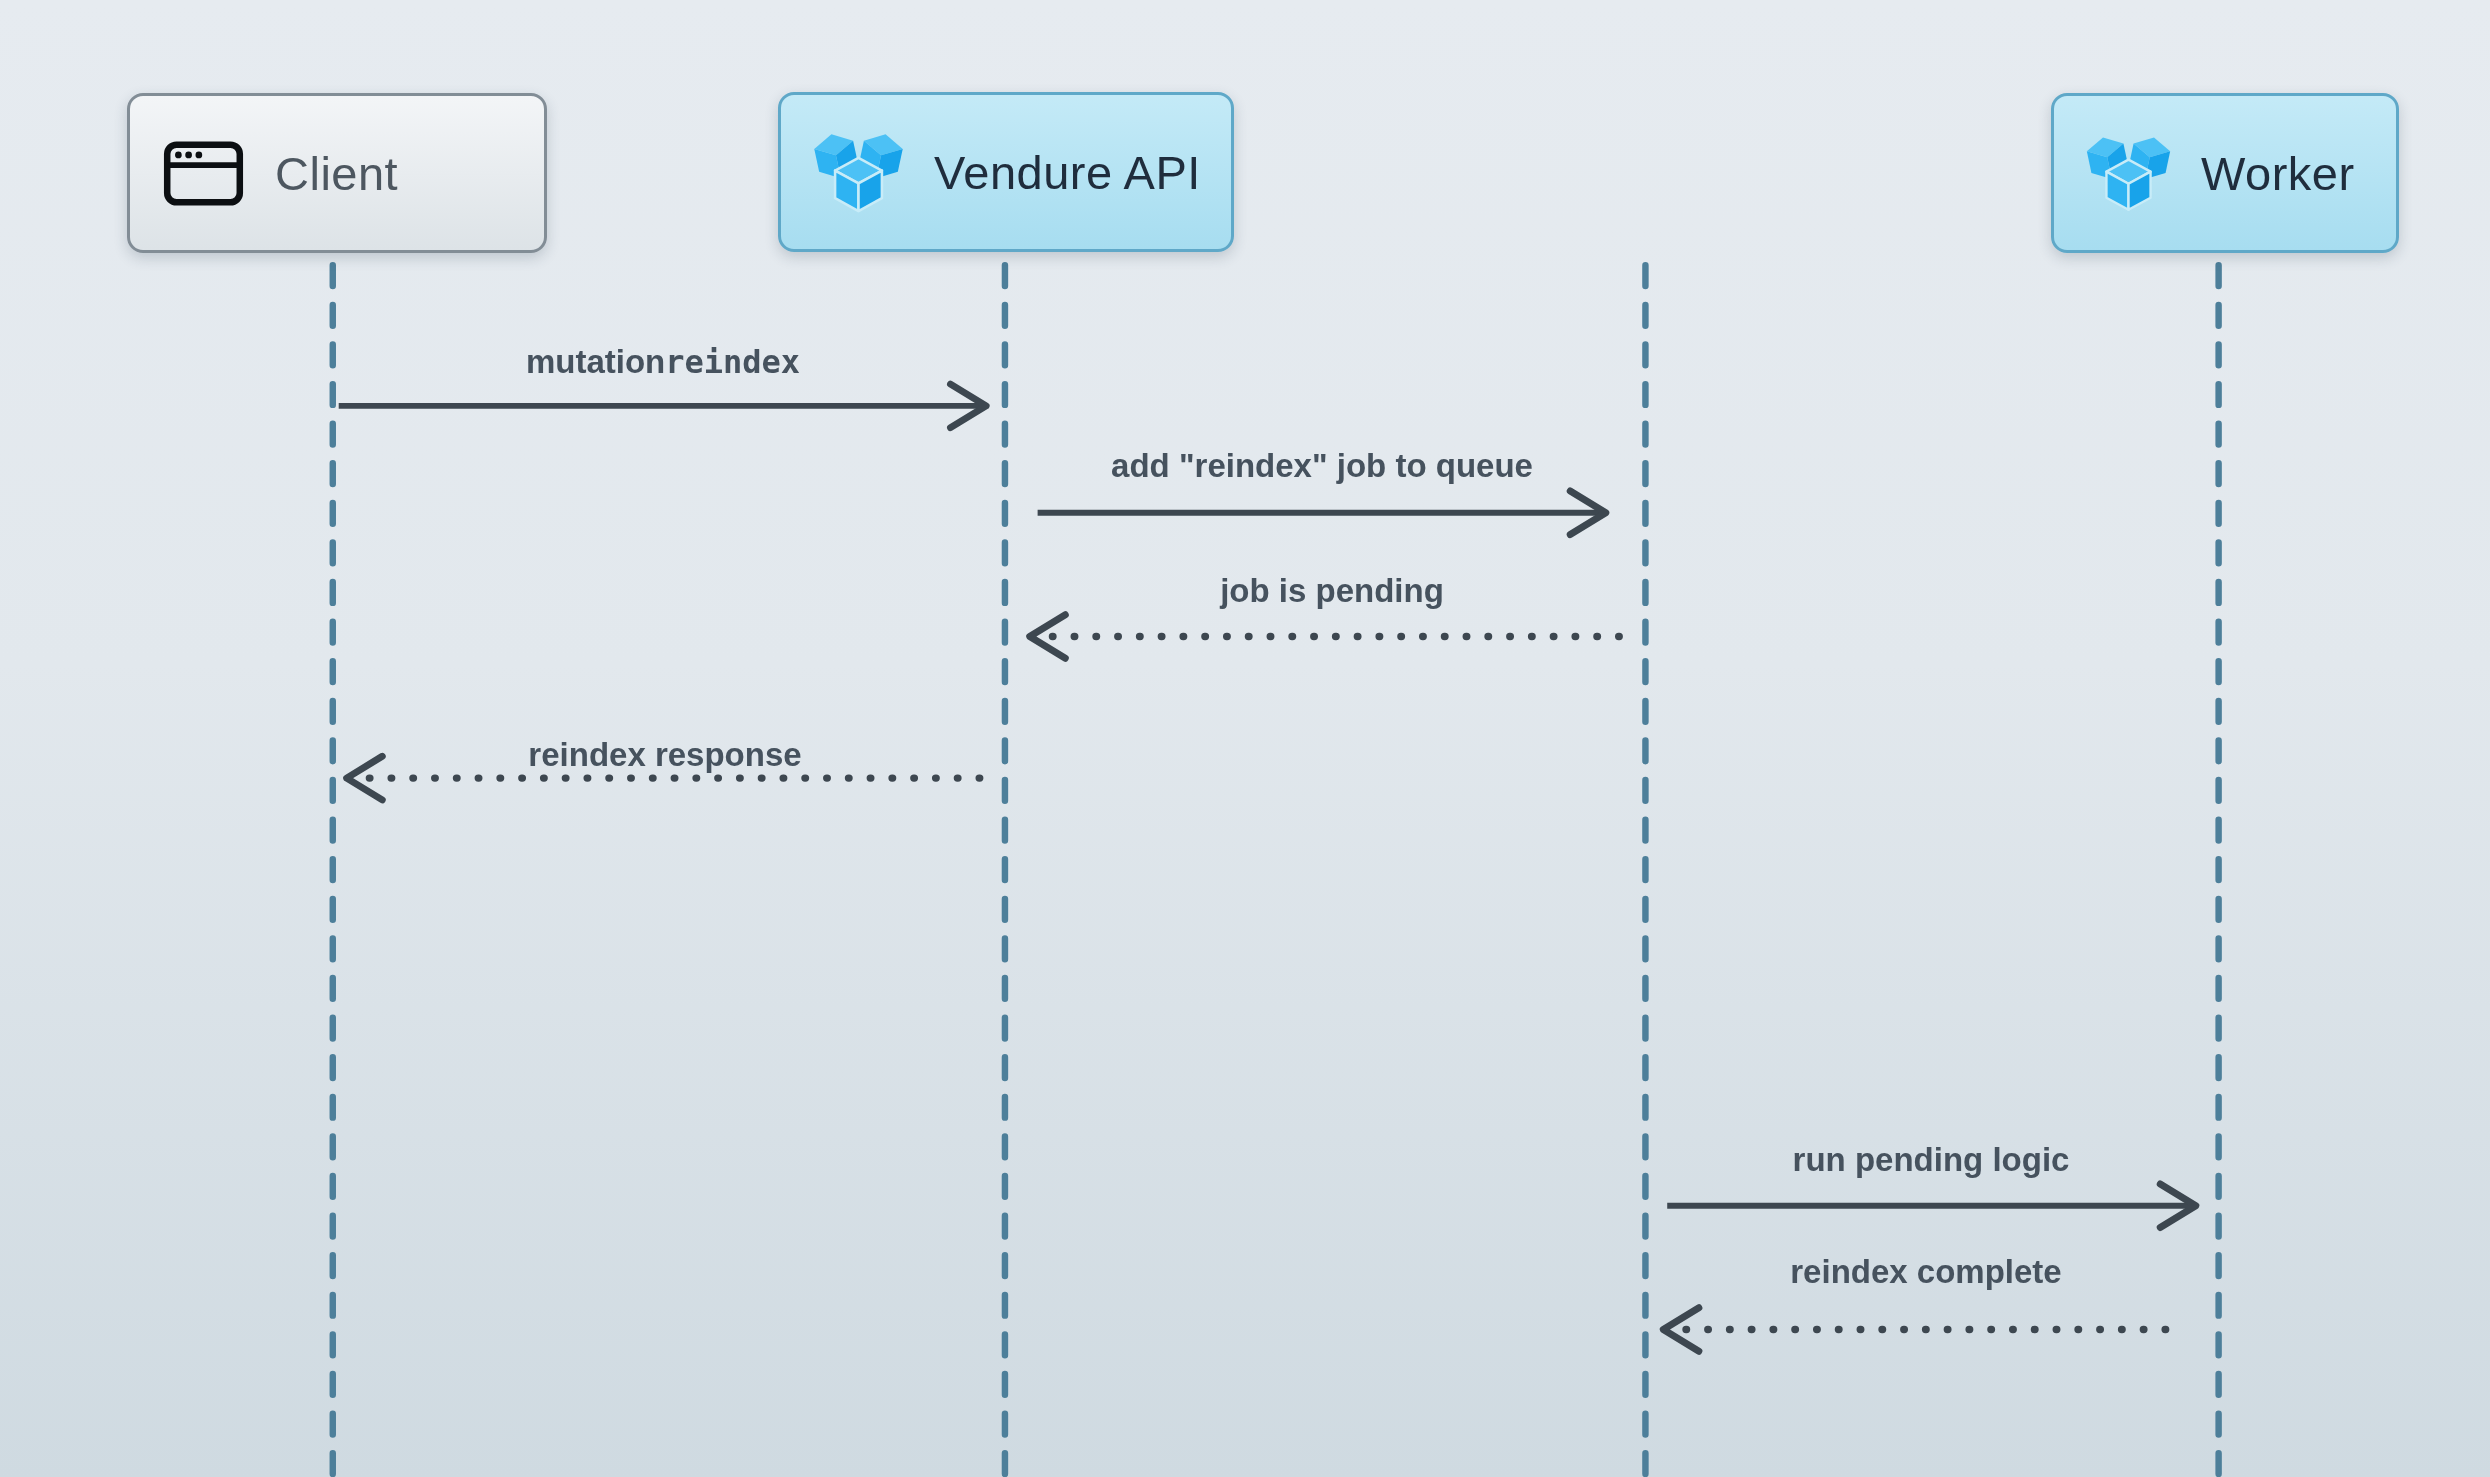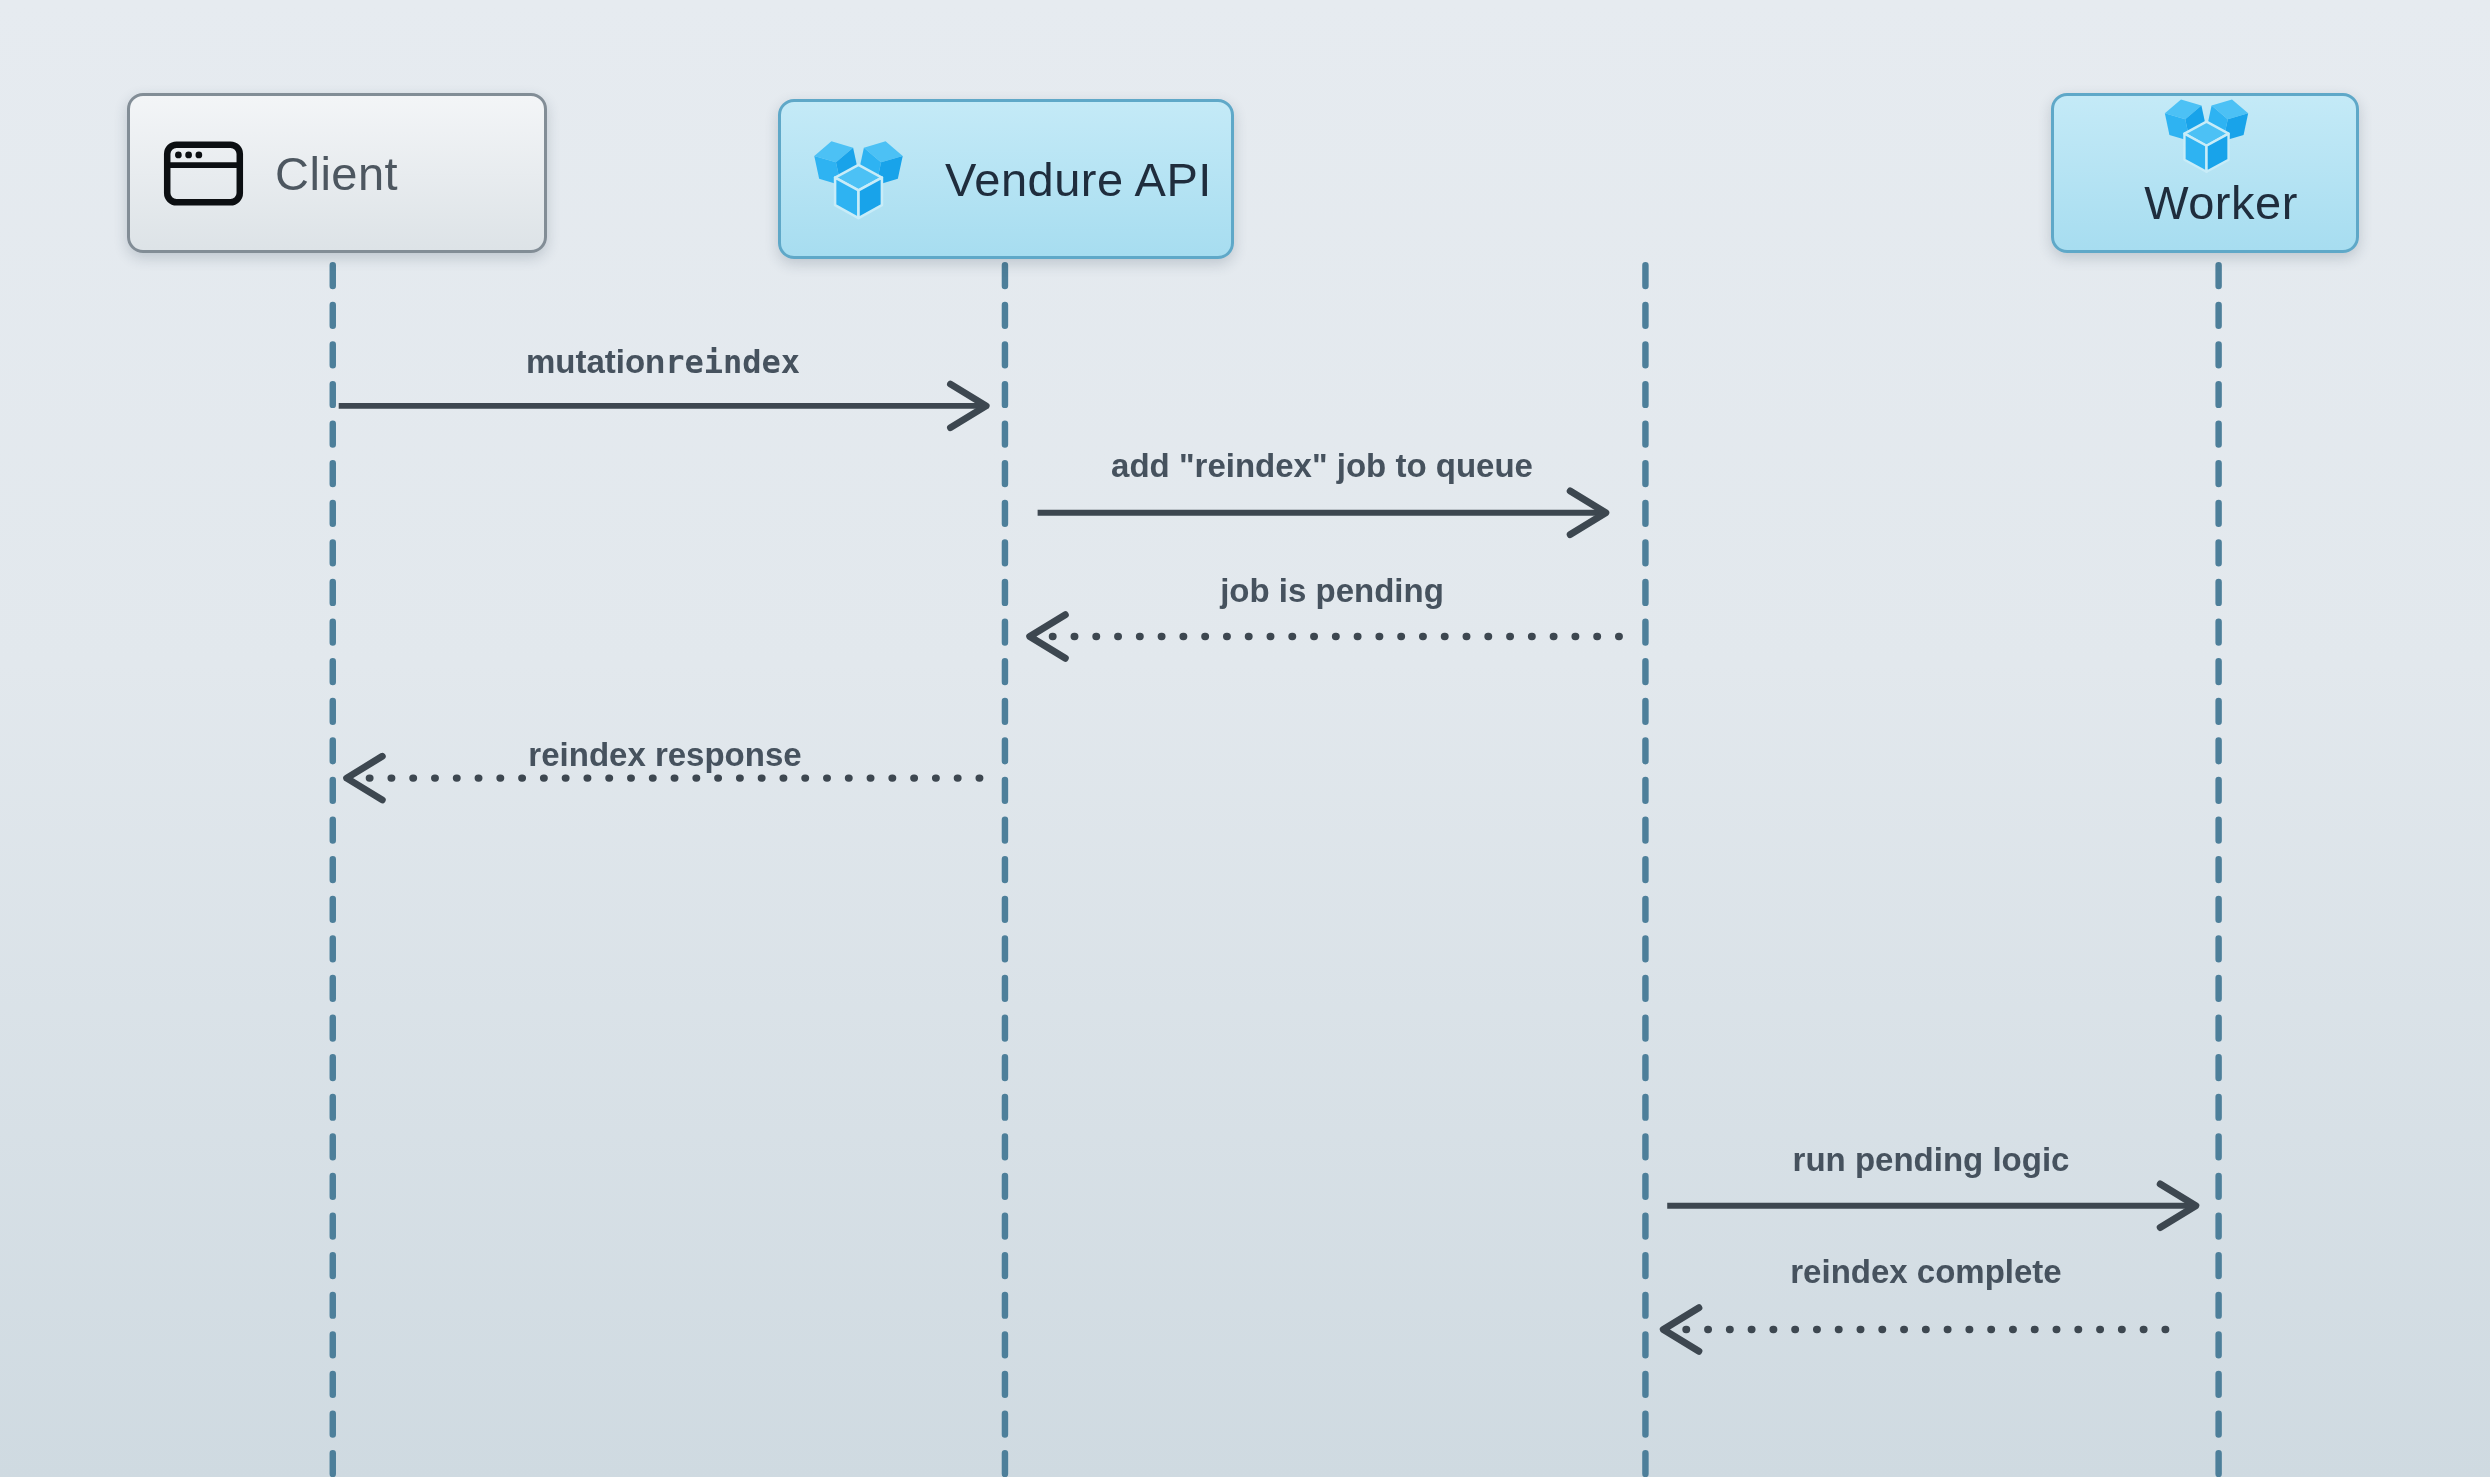--- a/index.html
+++ b/index.html
@@ -26,35 +26,33 @@
   }
   .participant .icon{display:flex;align-items:center;margin-right:30px;}
   .p-label{font-weight:400;font-size:47px;letter-spacing:0.5px;color:var(--participant-text,#1f2d3d);}
   .p-client{
     left:127px;top:93px;width:420px;
     background:linear-gradient(180deg,#f3f5f7 0%,#dde3e7 100%);
     border:3.5px solid var(--client-border,#828d96);
   }
   .p-client .p-label{color:var(--client-text,#4d5760);}
   .p-vendure{
-    left:778px;top:99px;width:456px;
+    left:778px;top:92px;width:456px;
     background:linear-gradient(180deg,var(--blue-box-top,#c4eaf7) 0%,var(--blue-box-bottom,#a7ddf0) 100%);
     border:3.5px solid var(--blue-box-border,#5fa8c8);
-    gap:11px;
   }
   .p-job{
     left:1430px;top:93px;width:438px;
     background:linear-gradient(180deg,var(--job-box-top,#eff5fd) 0%,var(--job-box-bottom,#bed6f0) 100%);
     border:none;
   }
   .p-worker{
-    left:2051px;top:93px;width:308px;
+    left:2051px;top:93px;width:348px;
     background:linear-gradient(180deg,var(--blue-box-top,#c4eaf7) 0%,var(--blue-box-bottom,#a7ddf0) 100%);
     border:3.5px solid var(--blue-box-border,#5fa8c8);
-    flex-direction:column;
   }
   .msg-label{
     position:absolute;transform:translateX(-50%);
     font-weight:700;font-size:33px;color:var(--message-label,#46525e);
     white-space:nowrap;text-align:center;
   }
   .msg-label .code{
     font-family:"DejaVu Sans Mono",monospace;font-weight:600;font-size:32px;
   }
 </style>

